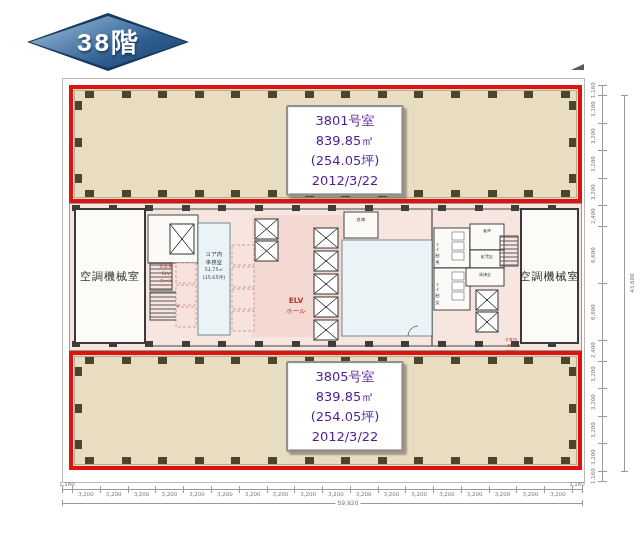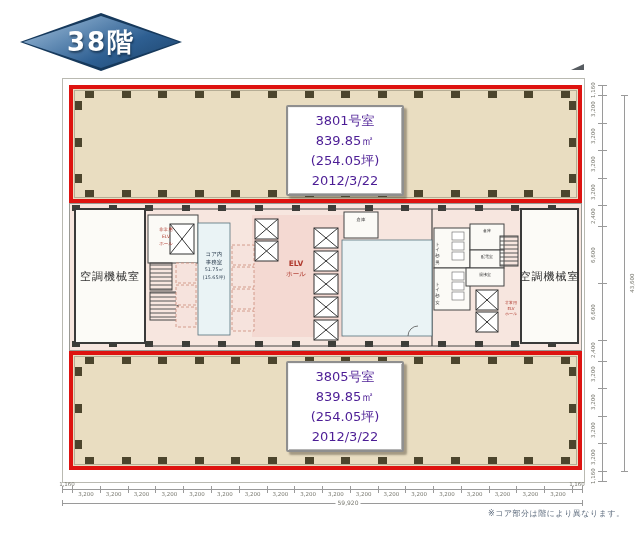--- a/index.html
+++ b/index.html
@@ -1,21 +1,21 @@
 <!DOCTYPE html>
 <html><head>
 <meta charset="utf-8">
 <style>
   html,body{margin:0;padding:0;background:#fff;}
   #app{position:relative;width:640px;height:541px;background:#fff;overflow:hidden;
        font-family:"DejaVu Sans",sans-serif;color:#222;}
 
   
-  .diamond{position:absolute;left:20px;top:13px;width:162px;height:58px;
-           clip-path:polygon(50% 0,100% 50%,50% 100%,0 50%);background:#16395c;}
+  .diamond{position:absolute;left:27px;top:13px;width:162px;height:58px;
+           clip-path:polygon(50% 0,100% 50%,50% 100%,0 50%);background:#16395c;font-family:Liberation Mono, monospace;}
   .diamond-inner{position:absolute;left:3px;top:3px;right:3px;bottom:3px;
            clip-path:polygon(50% 0,100% 50%,50% 100%,0 50%);
            background:linear-gradient(155deg,#a9c2da 0%,#6b93ba 30%,#2e5f92 62%,#1c4268 100%);}
   .diamond-label{position:absolute;left:0;top:0;width:100%;height:100%;
            display:flex;align-items:center;justify-content:center;
            font-size:26px;font-weight:bold;color:#fff;letter-spacing:2px;
            text-shadow:1px 2px 2px rgba(10,30,50,.55);}
 
   .northmark{position:absolute;left:571px;top:64px;width:13px;height:6px;background:#3a3f45;
            clip-path:polygon(0 100%,100% 0,100% 100%);opacity:.85;}
@@ -53,21 +53,21 @@
   
   .infobox{position:absolute;left:286px;width:118px;height:91px;background:#fff;
         border:2px solid #8f8f8f;border-radius:2px;box-sizing:border-box;
         box-shadow:3px 3px 2px rgba(80,70,55,.45), inset 1px 1px 0 #f2f2f2, inset -1px -1px 0 #b5b5b5;
         display:flex;flex-direction:column;align-items:center;justify-content:center;}
   .infobox-top{top:105px;} .infobox-bottom{top:361px;}
   .infobox span{font-size:13px;line-height:20px;color:#4c1d95;white-space:nowrap;}
 
   
   .plbl{position:absolute;text-align:center;color:#3a3a3a;white-space:nowrap;}
-  .red{color:#b03a2e;}
+  .red{color:#b03a2e;margin-top:37px;}
   .vtext{writing-mode:vertical-rl;}
 
   .lbl-emelv-l{left:147px;top:226px;width:38px;font-size:4.5px;line-height:7px;}
   .lbl-office-l{left:197px;top:250px;width:34px;font-size:5.5px;line-height:8px;color:#2c3e50;}
   .lbl-office-l .small{font-size:4.8px;}
   .lbl-elvhall{left:279px;top:259px;width:34px;line-height:10px;}
   .lbl-elvhall .l1{font-size:7.5px;font-weight:bold;}
   .lbl-elvhall .l2{font-size:6.5px;}
   .lbl-storage-c{left:344px;top:217px;width:34px;font-size:4.5px;}
   .lbl-office-c{left:342px;top:261px;width:90px;line-height:12px;color:#1a2a35;}
@@ -347,14 +347,13 @@
       <div class="vlab" style="left: -9px; top: 372.2px;">3,200</div>
       <div class="dtick" style="left: 10px; top: 386px; width: 9px; height: 1px;"></div>
       <div class="vlab" style="left: -9px; top: 391px;">1,160</div>
       <div class="dtick" style="left: 10px; top: 396px; width: 9px; height: 1px;"></div>
       <div class="dline" style="left: 36px; top: 10px; width: 1px; height: 376px;"></div>
       <div class="dtick" style="left: 33px; top: 10px; width: 7px; height: 1px;"></div>
       <div class="dtick" style="left: 33px; top: 386px; width: 7px; height: 1px;"></div>
       <div class="vlab" style="left: 30px; top: 198px;">43,600</div>
     </div>
 
-  <div class="note">※コア部分は階により異なります。</div>
 </div>
 
 </body></html>

